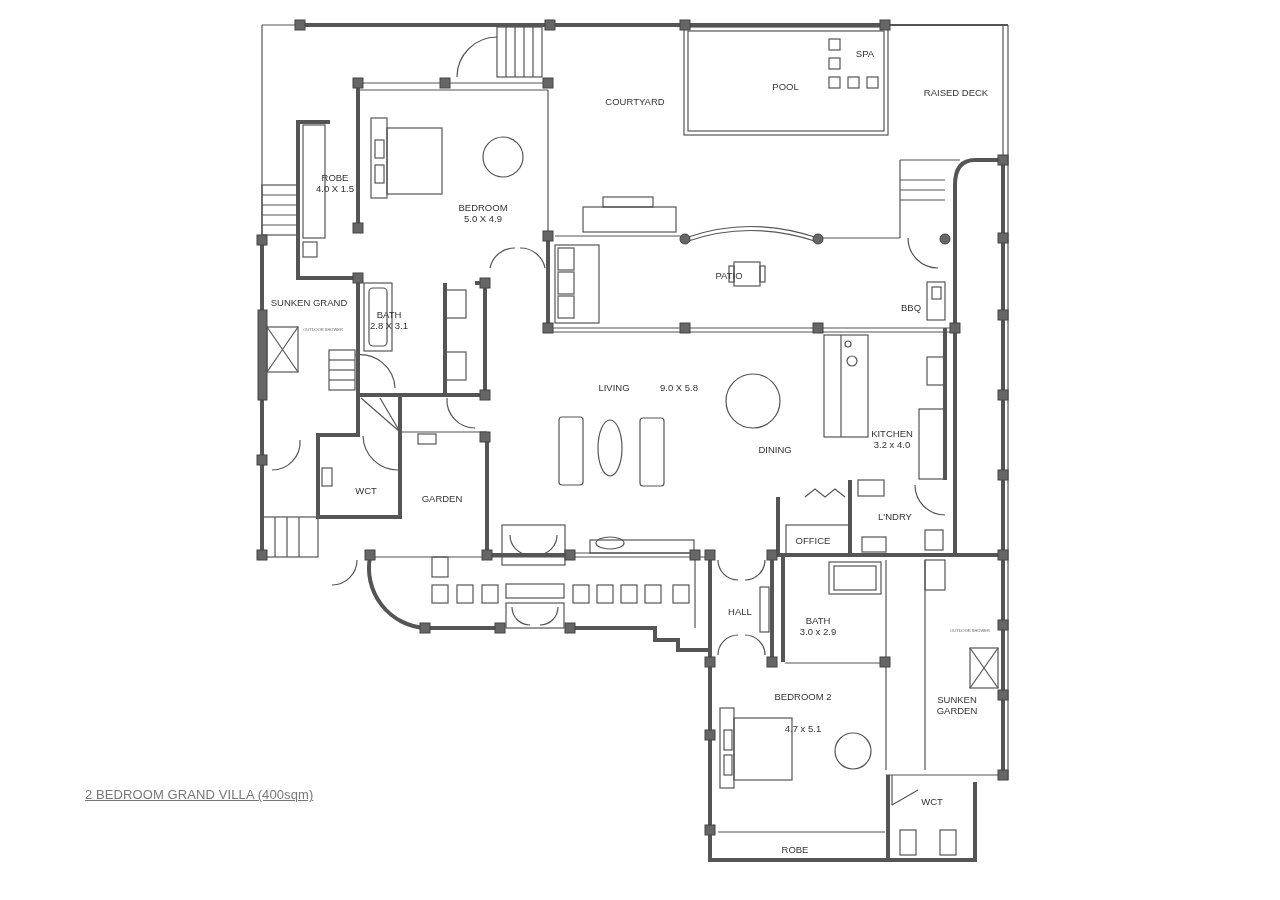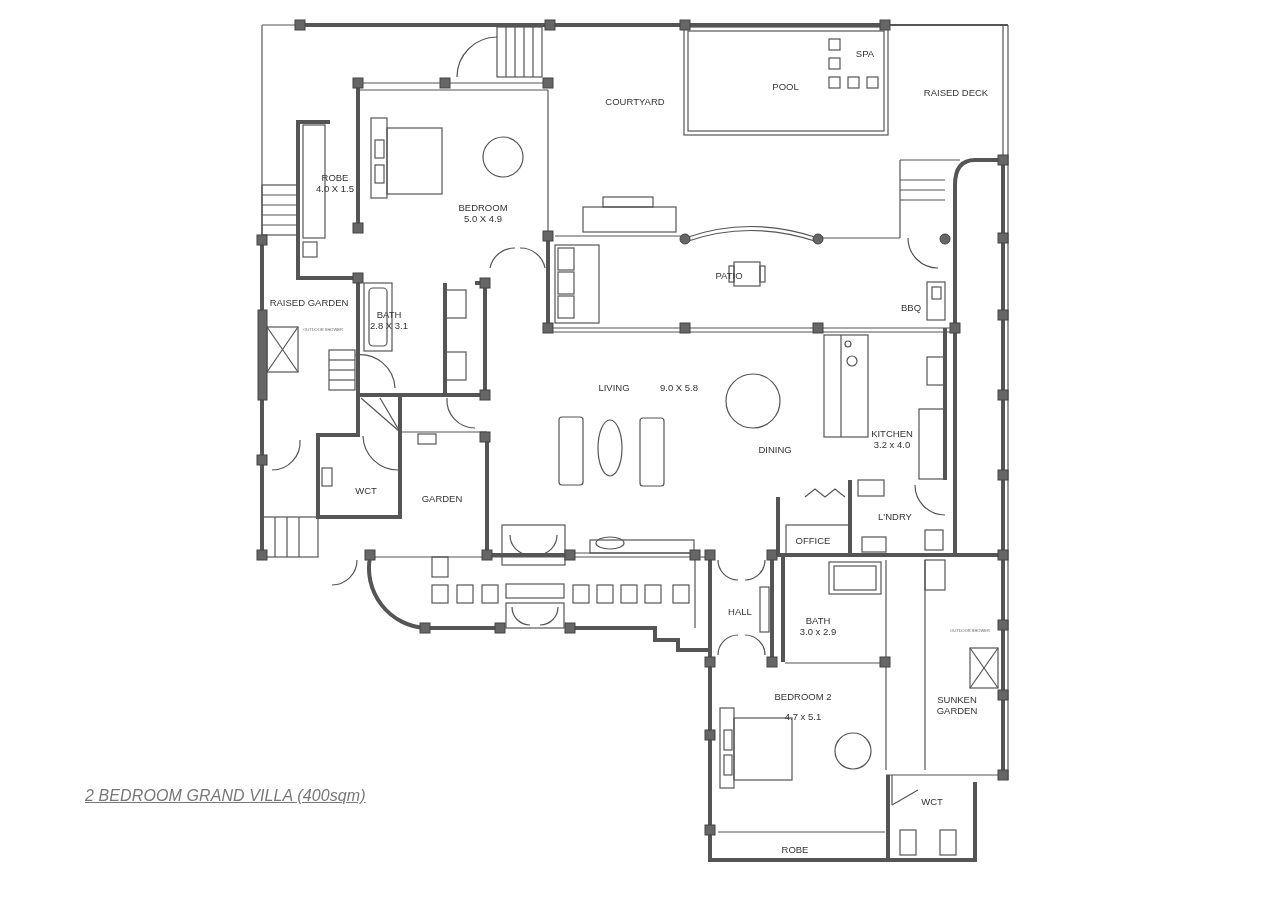--- a/index.html
+++ b/index.html
@@ -1,18 +1,18 @@
 <!DOCTYPE html>
 <html><head>
 <meta charset="utf-8">
 <style>
   html,body{margin:0;padding:0;background:#ffffff;}
   body{width:1280px;height:900px;position:relative;overflow:hidden;font-family:"Liberation Sans",sans-serif;}
   svg{position:absolute;left:0;top:0;}
-  .title{position:absolute;left:85px;top:787px;font-size:16px;color:#777;text-decoration:underline;font-family:"Liberation Sans",sans-serif;letter-spacing:0.1px;font-style:italic;}
+  .title{position:absolute;left:85px;top:787px;font-size:13px;color:#777;text-decoration:underline;font-family:"Liberation Sans",sans-serif;letter-spacing:0.1px;}
   .room-label{position:absolute;font-size:9.5px;color:#333;text-align:center;line-height:11px;font-family:"Liberation Sans",sans-serif;white-space:nowrap;transform:translateX(-50%);}
 </style>
 </head>
 <body>
 
 <svg width="1280" height="900" viewBox="0 0 1280 900">
   <g fill="none" stroke="#555" stroke-width="1.2">
 
     <polyline points="262,25 262,240"></polyline>
     <line x1="262" y1="25" x2="300" y2="25"></line>
@@ -287,21 +287,21 @@
   <div class="room-label" style="left:956px;top:87px;">
       <div>RAISED DECK</div>
     </div>
   <div class="room-label" style="left:685px;top:270px;margin-left:44px;">
       <div>PATIO</div>
     </div>
   <div class="room-label" style="left:911px;top:302px;">
       <div>BBQ</div>
     </div>
   <div class="room-label" style="left:309px;top:297px;">
-      <div>RAISED GARDEN</div>
+      <div>SUNKEN GRAND</div>
     </div>
   <div class="room-label" style="left:389px;top:309px;">
       <div>BATH</div>
       <div>2.8 X 3.1</div>
     </div>
   <div class="room-label" style="left:614px;top:382px;">
       <div>LIVING</div>
     </div>
   <div class="room-label" style="left:679px;top:382px;">
       <div>9.0 X 5.8</div>
@@ -327,21 +327,21 @@
     </div>
   <div class="room-label" style="left:740px;top:606px;">
       <div>HALL</div>
     </div>
   <div class="room-label" style="left:818px;top:615px;">
       <div>BATH</div>
       <div>3.0 x 2.9</div>
     </div>
   <div class="room-label" style="left:803px;top:691px;">
       <div>BEDROOM 2</div>
-      <div style="margin-top:9px">4.7 x 5.1</div>
+      <div style="margin-top:21px">4.7 x 5.1</div>
     </div>
   <div class="room-label" style="left:957px;top:694px;">
       <div>SUNKEN</div>
       <div>GARDEN</div>
     </div>
   <div class="room-label" style="left:932px;top:796px;">
       <div>WCT</div>
     </div>
   <div class="room-label" style="left:795px;top:844px;">
       <div>ROBE</div>

